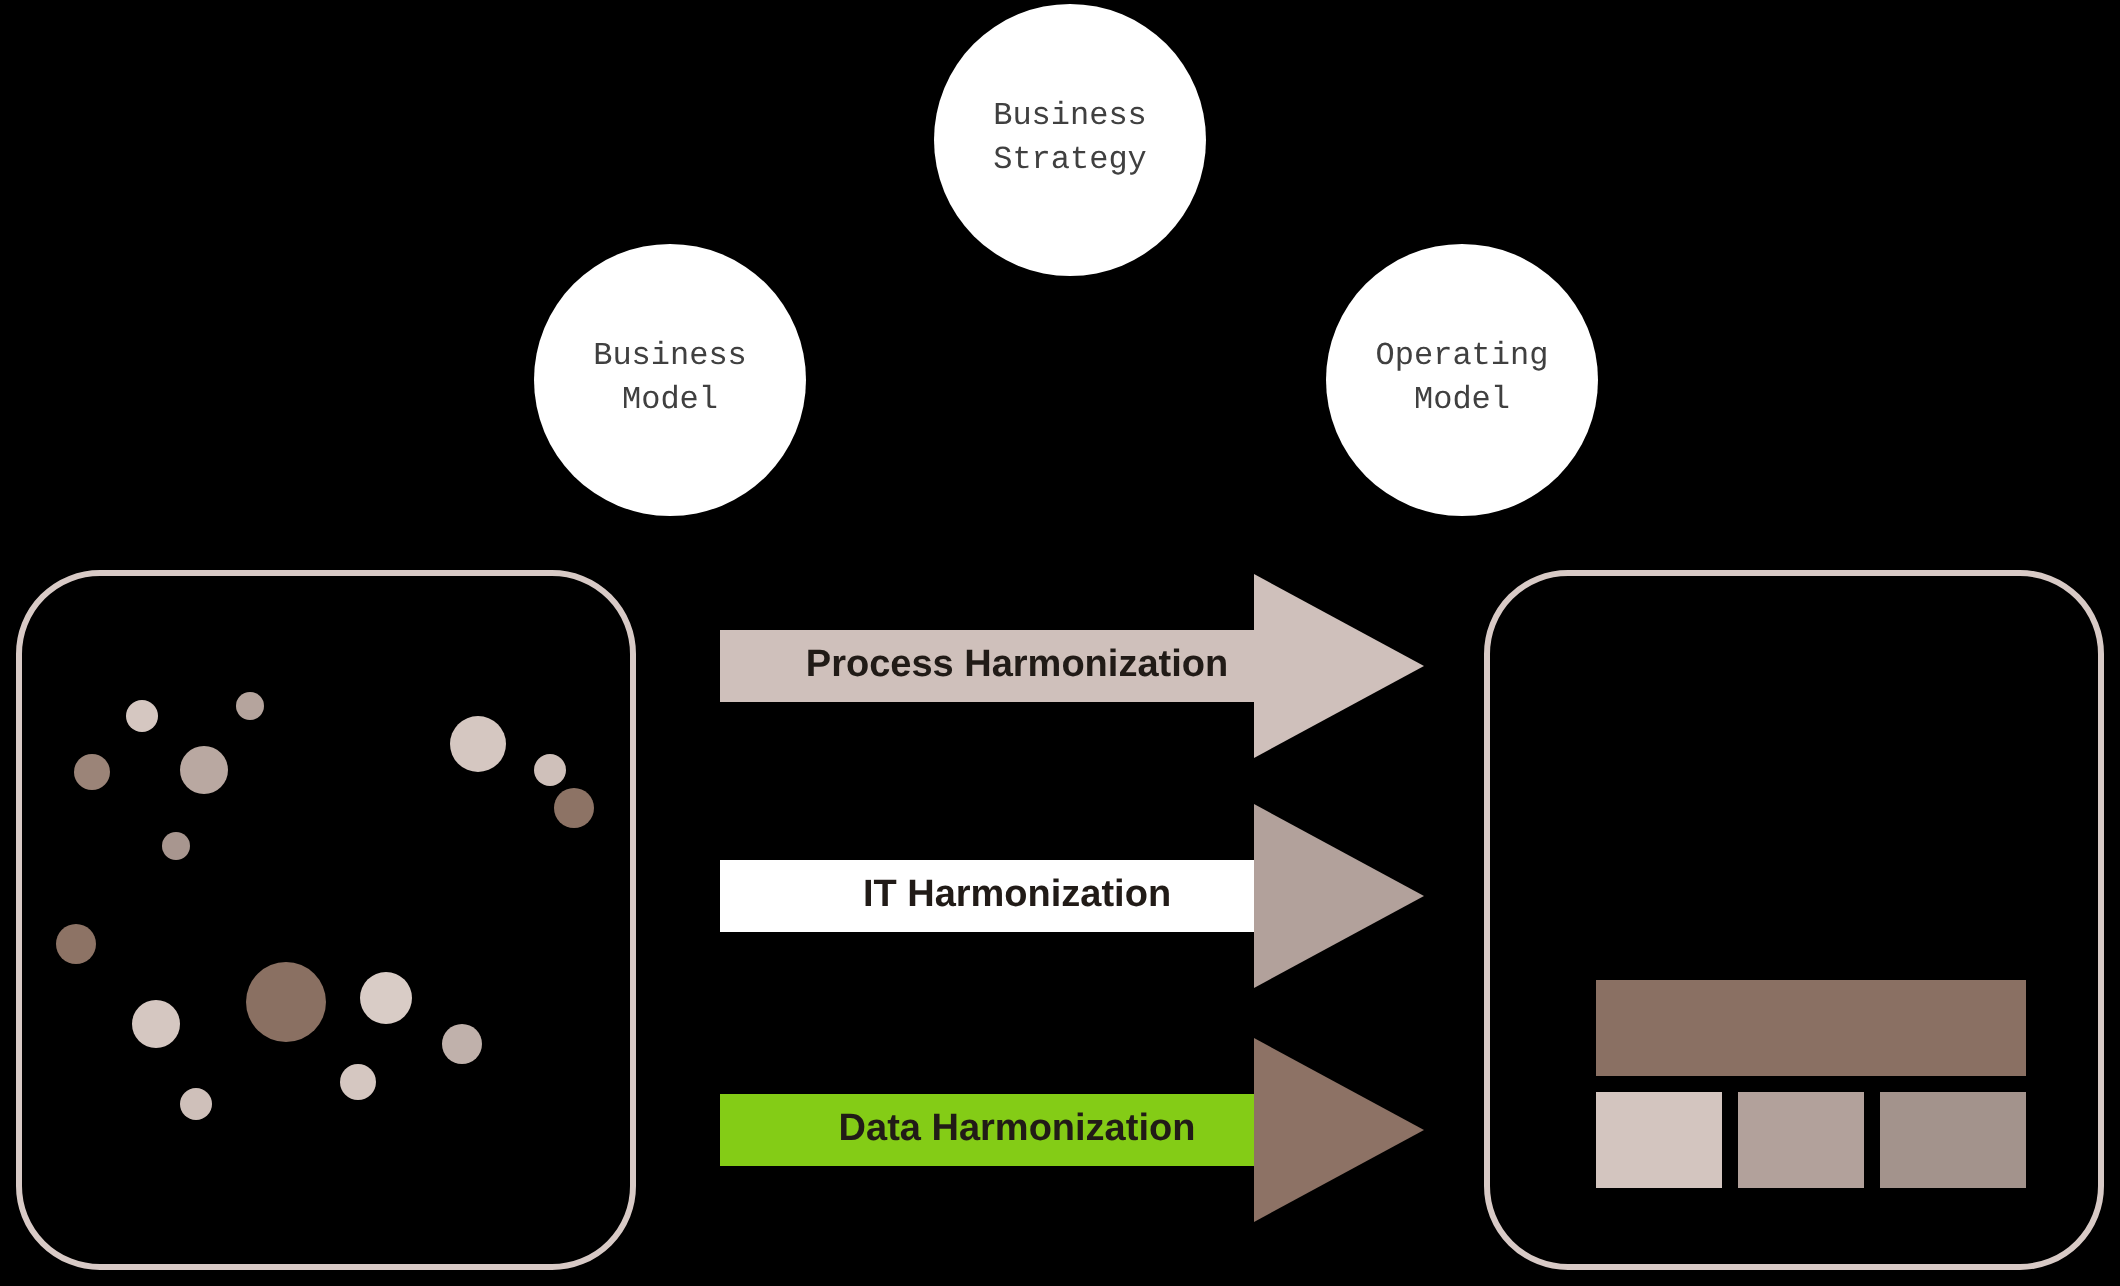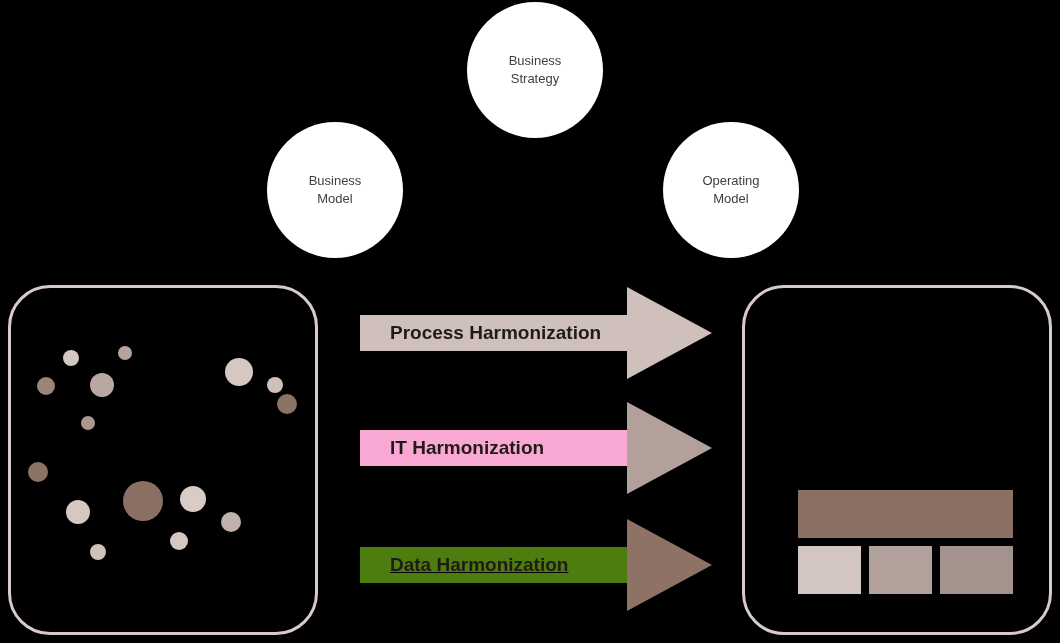--- a/index.html
+++ b/index.html
@@ -22,23 +22,24 @@
     height: 136px;
     border-radius: 50%;
     background: #fff;
     display: flex;
     align-items: center;
     justify-content: center;
     text-align: center;
   }
   .circle-label {
     white-space: pre-line;
-    font-size: 13px;
+    font-size: 16px;
     line-height: 1.35;
     color: #404040;
+    font-family: Liberation Mono, monospace;
   }
   .circle-strategy { left: 467px; top: 2px; }
   .circle-business { left: 267px; top: 122px; }
   .circle-operating { left: 663px; top: 122px; }
 
   
   .box {
     position: absolute;
     top: 285px;
     width: 310px;
@@ -71,20 +72,21 @@
   .arrow-2 { top: 402px; }
   .arrow-3 { top: 519px; }
   .arrow-body {
     position: absolute;
     left: 0;
     top: 28px;
     width: 267px;
     height: 36px;
     display: flex;
     align-items: center;
+    justify-content: center;
   }
   .arrow-label {
     font-size: 19px;
     font-weight: bold;
     color: #211b17;
     white-space: nowrap;
     padding-left: 30px;
   }
   .arrow-head {
     position: absolute;
@@ -147,26 +149,26 @@
   </div>
 
   <div class="arrow arrow-1">
     <div class="arrow-body" style="background: rgb(207, 192, 187);">
       <span class="arrow-label" style="color: rgb(33, 27, 23);">Process Harmonization</span>
     </div>
     <div class="arrow-head" style="border-left-color: rgb(207, 192, 187);"></div>
   </div>
 
   <div class="arrow arrow-2">
-    <div class="arrow-body" style="background: #f9a8d4;">
+    <div class="arrow-body" style="background: #ffffff;">
       <span class="arrow-label" style="color: rgb(33, 27, 23);">IT Harmonization</span>
     </div>
     <div class="arrow-head" style="border-left-color: rgb(178, 161, 155);"></div>
   </div>
 
   <div class="arrow arrow-3">
-    <div class="arrow-body" style="background: #4d7c0f; text-decoration: underline;">
+    <div class="arrow-body" style="background: #84cc16;">
       <span class="arrow-label" style="color: rgb(33, 27, 23);">Data Harmonization</span>
     </div>
     <div class="arrow-head" style="border-left-color: rgb(141, 114, 101);"></div>
   </div>
 
 </div>
 
 </body></html>

